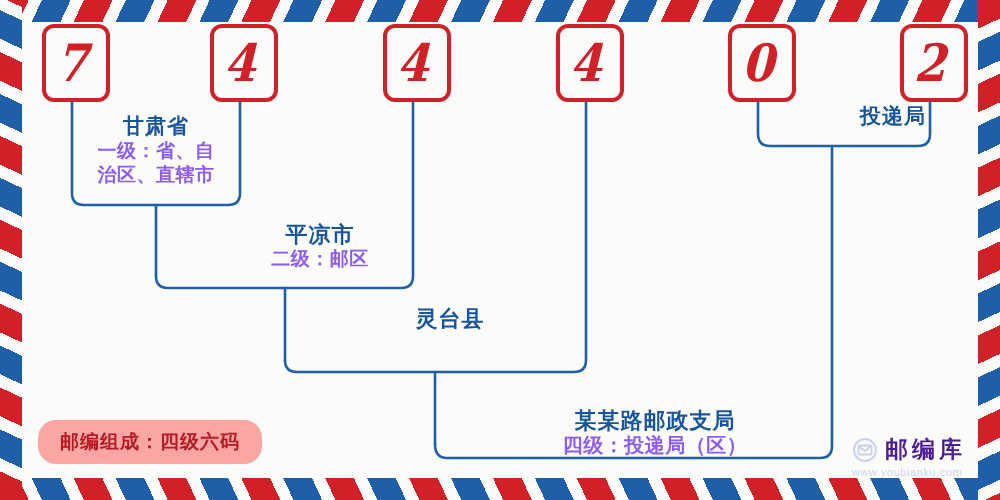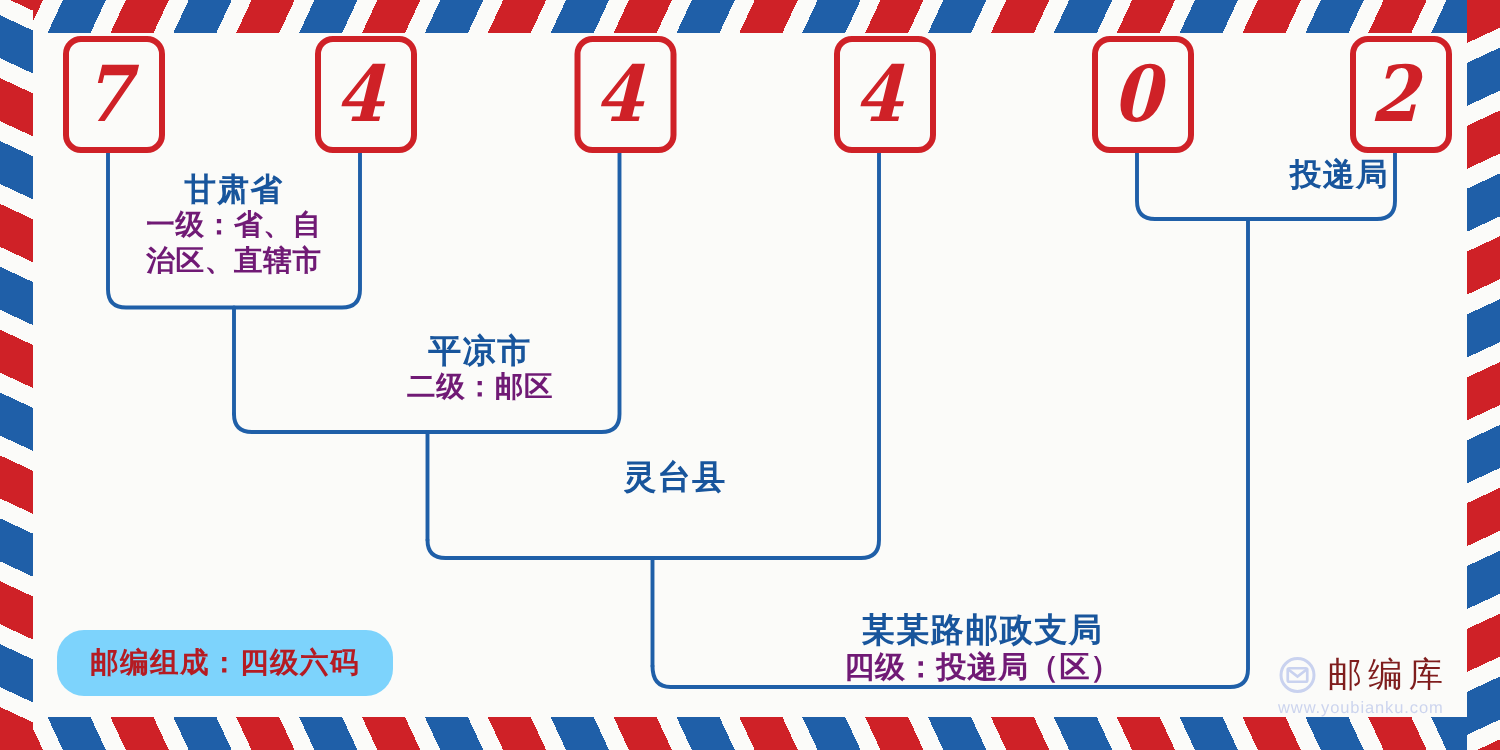--- a/index.html
+++ b/index.html
@@ -64,21 +64,21 @@
 
   
   .label{position:absolute;z-index:4;text-align:center;line-height:1.18;}
   .label .name{
     color:#18559c;
     font-weight:700;
     font-family:"DejaVu Serif","Liberation Serif",serif;
     letter-spacing:1px;
   }
   .label .desc{
-    color:#701a75;
+    color:#8b5cf6;
     font-weight:700;
     font-family:"Liberation Sans","DejaVu Sans",sans-serif;
     letter-spacing:.5px;
   }
 
   #lbl-l1{left:66px;top:114px;width:180px;}
   #lbl-l1 .name{font-size:21px;}
   #lbl-l1 .desc{font-size:19px;line-height:1.28;}
 
   #lbl-l2{left:190px;top:222px;width:260px;}
@@ -93,33 +93,33 @@
   #lbl-l4 .name{font-size:22px;}
   #lbl-l4 .desc{font-size:20px;}
 
   #lbl-del{left:760px;top:104px;width:170px;padding-left:48px;}
   #lbl-del .name{font-size:21px;}
 
   
   #caption{
     position:absolute;left:38px;top:420px;
     padding:9px 22px;
-    background:#7dd3fc;
+    background:#fca5a5;
     border-radius:18px;
     color:#b51b22;
     font-size:19px;font-weight:700;
     font-family:"DejaVu Serif","Liberation Serif",serif;
     letter-spacing:1px;
     z-index:4;
   }
 
   
   #watermark{position:absolute;right:34px;bottom:22px;z-index:4;text-align:left;}
   #wm-row{display:flex;align-items:center;gap:7px;}
-  #wm-text{color:#7f1d1d;font-size:23px;font-weight:400;letter-spacing:4px;
+  #wm-text{color:#4c1d95;font-size:23px;font-weight:700;letter-spacing:4px;
     font-family:"DejaVu Sans","Liberation Sans",sans-serif;}
   #wm-url{color:#ccd4ee;font-size:11px;letter-spacing:.6px;margin-top:1px;
     font-family:"Liberation Sans",sans-serif;}
 </style>
 </head>
 <body>
 
 <div id="stage">
 
   <div class="edge edge-top"></div>

